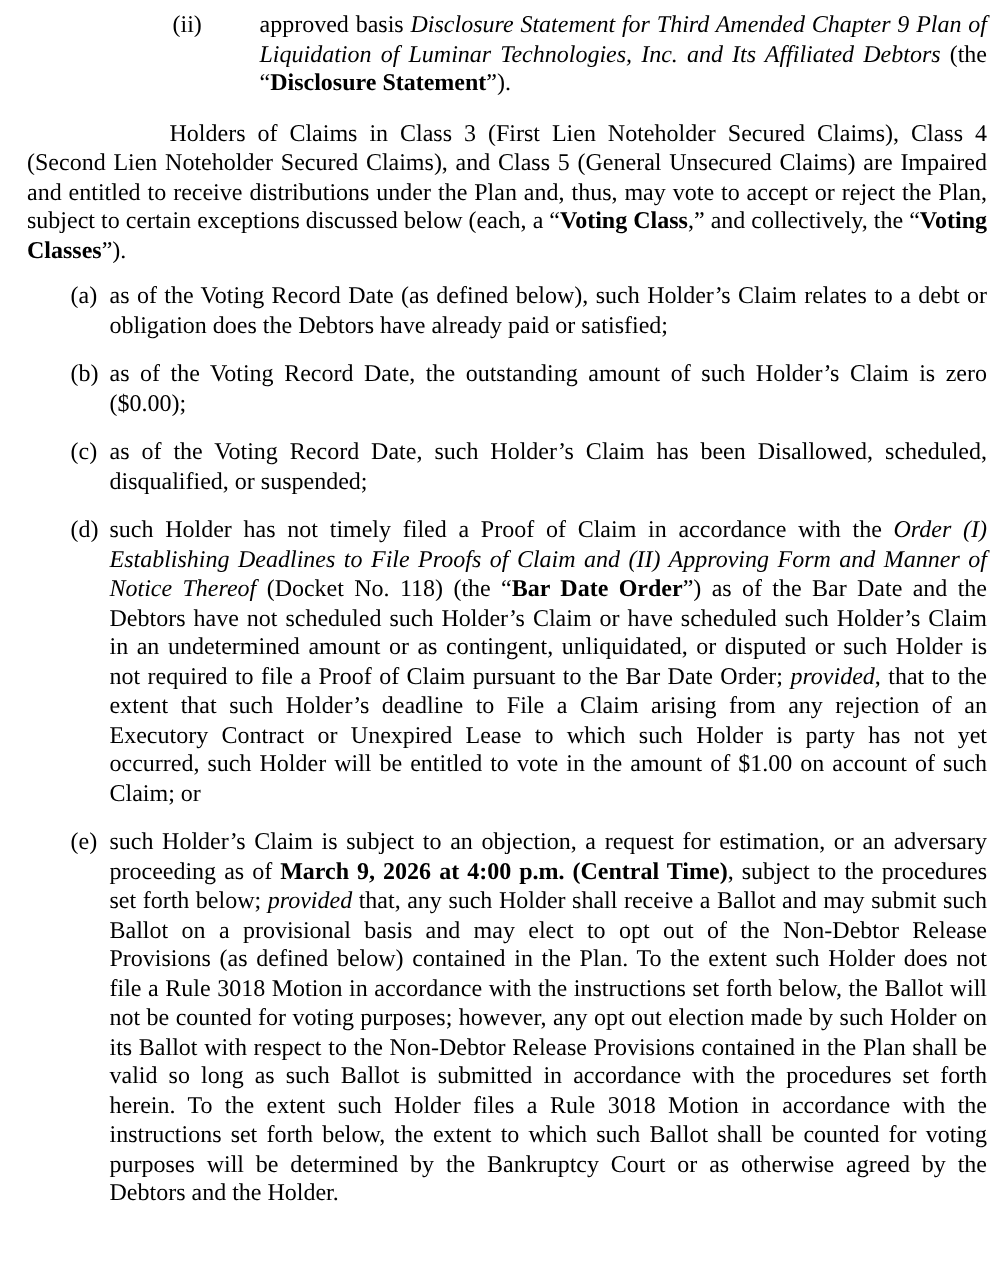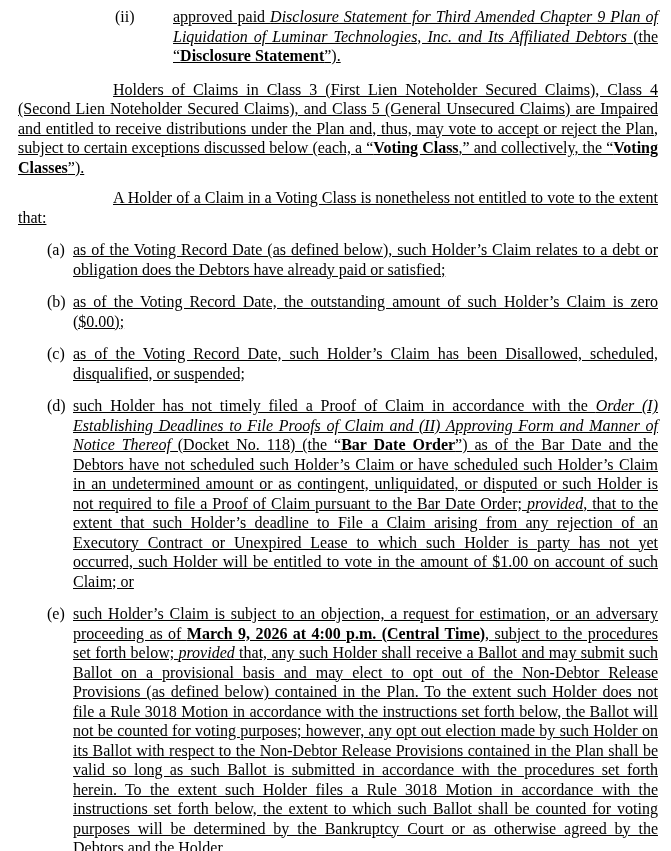--- a/index.html
+++ b/index.html
@@ -11,21 +11,20 @@
     font-family: "Liberation Serif", "DejaVu Serif", serif;
     font-size: 16px;
     line-height: 19.5px;
     overflow: hidden;
   }
   .page {
     box-sizing: border-box;
     width: 671px;
     height: 714px;
     padding: 7px 13px 0 18px;
-    text-decoration: underline;
   }
   .run-n { font-style: normal; font-weight: normal; }
   .run-i { font-style: italic; }
   .run-b { font-weight: bold; }
 
   .hang-ii {
     margin-left: 155px;
     position: relative;
     text-align: justify;
     margin-bottom: 14px;
@@ -63,27 +62,26 @@
     left: -26px;
     top: 0;
   }
 </style>
 </head>
 <body>
 
 <div class="page">
 
   <div class="hang-ii">
-    <span class="marker">(ii)</span><span><span class="run-n">approved paid </span><span class="run-i">Disclosure Statement for Third Amended Chapter 9 Plan of Liquidation of Luminar Technologies, Inc. and Its Affiliated Debtors</span><span class="run-n"> (the “</span><span class="run-b">Disclosure Statement</span><span class="run-n">”).</span></span>
+    <span class="marker">(ii)</span><span><span class="run-n">approved basis </span><span class="run-i">Disclosure Statement for Third Amended Chapter 9 Plan of Liquidation of Luminar Technologies, Inc. and Its Affiliated Debtors</span><span class="run-n"> (the “</span><span class="run-b">Disclosure Statement</span><span class="run-n">”).</span></span>
   </div>
 
 
   <p class="body-para"><span class="run-n">Holders of Claims in Class 3 (First Lien Noteholder Secured Claims), Class 4 (Second Lien Noteholder Secured Claims), and Class 5 (General Unsecured Claims) are Impaired and entitled to receive distributions under the Plan and, thus, may vote to accept or reject the Plan, subject to certain exceptions discussed below (each, a “</span><span class="run-b">Voting Class</span><span class="run-n">,” and collectively, the “</span><span class="run-b">Voting Classes</span><span class="run-n">”).</span></p>
 
-  <p class="body-para tight"><span class="run-n">A Holder of a Claim in a Voting Class is nonetheless not entitled to vote to the extent that:</span></p>
 
   <div class="list-item">
     <span class="marker">(a)</span><span><span class="run-n">as of the Voting Record Date (as defined below), such Holder’s Claim relates to a debt or obligation does the Debtors have already paid or satisfied;</span></span>
   </div>
 
   <div class="list-item">
     <span class="marker">(b)</span><span><span class="run-n">as of the Voting Record Date, the outstanding amount of such Holder’s Claim is zero ($0.00);</span></span>
   </div>
 
   <div class="list-item">

